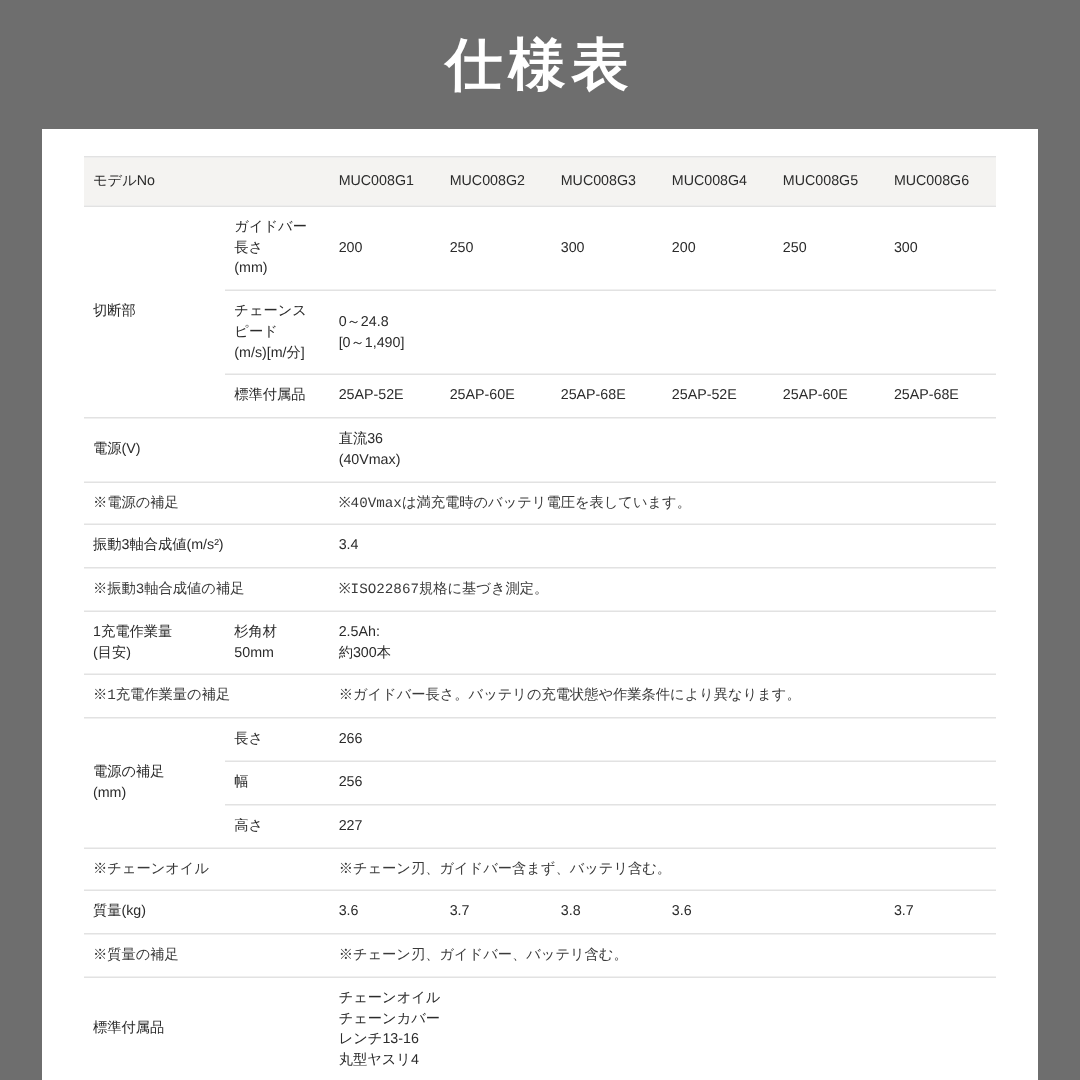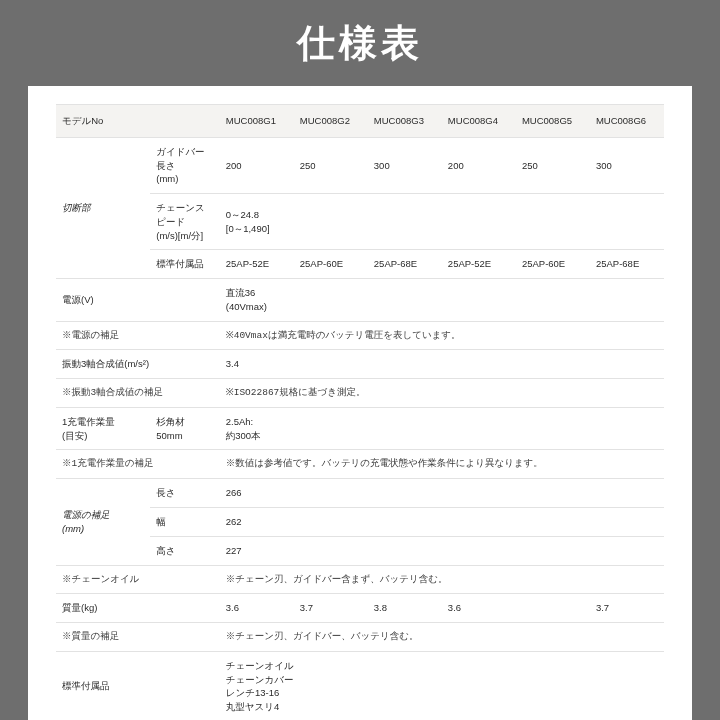--- a/index.html
+++ b/index.html
@@ -67,21 +67,20 @@
     width: 84px;
   }
   .c-sub {
     width: 62px;
   }
   .c-val {
     width: 66px;
   }
   .grouplabel {
     vertical-align: middle;
-    font-style: italic;
   }
   .note td {
     color: #3a3a3a;
     font-family: Liberation Mono, monospace;
   }
   .multiline {
     white-space: pre-line;
     margin-top: 12px;
   }
   .tall {
@@ -174,32 +173,32 @@
           <td class="multiline">1充電作業量
 (目安)</td>
           <td class="multiline">杉角材
 50mm</td>
           <td class="multiline" colspan="6">2.5Ah:
 約300本</td>
         </tr>
 
         <tr class="note">
           <td colspan="2">※1充電作業量の補足</td>
-          <td colspan="6">※数値は参考値です。バッテリの充電状態や作業条件により異なります。</td>
+          <td colspan="6">※ガイドバー長さ。バッテリの充電状態や作業条件により異なります。</td>
         </tr>
 
         <tr>
           <td class="grouplabel multiline" rowspan="3">電源の補足
 (mm)</td>
           <td>長さ</td>
           <td colspan="6">266</td>
         </tr>
         <tr>
           <td>幅</td>
-          <td colspan="6">262</td>
+          <td colspan="6">256</td>
         </tr>
         <tr>
           <td>高さ</td>
           <td colspan="6">227</td>
         </tr>
 
         <tr class="note">
           <td colspan="2">※チェーンオイル</td>
           <td colspan="6">※チェーン刃、ガイドバー含まず、バッテリ含む。</td>
         </tr>

